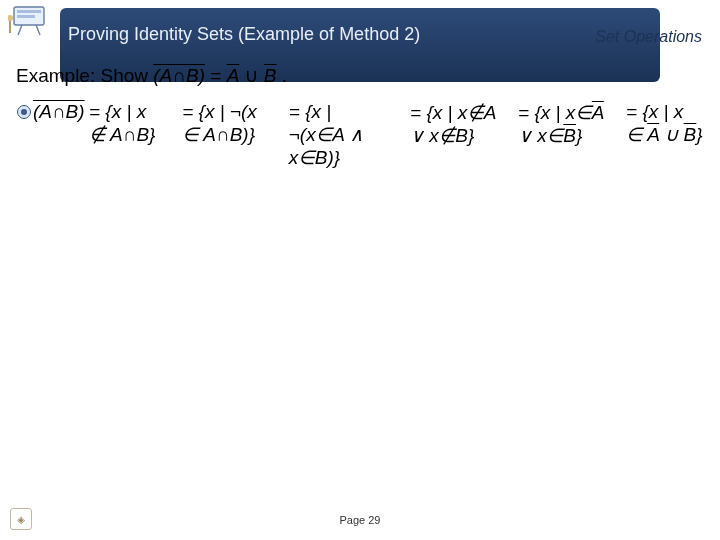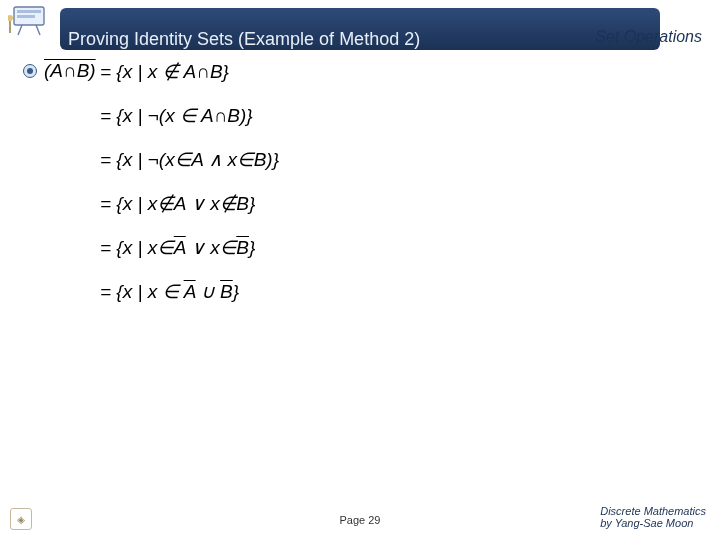--- a/index.html
+++ b/index.html
@@ -1,27 +1,27 @@
 <!DOCTYPE html>
 <html><head>
 <meta charset="utf-8">
 <style>
   html,body{margin:0;padding:0;width:720px;height:540px;background:#fff;font-family:"Trebuchet MS","Verdana",sans-serif;color:#000;overflow:hidden}
   .slide{position:relative;width:720px;height:540px}
-  .titlebar{position:absolute;top:8px;left:60px;right:60px;height:42px;background:linear-gradient(#2d4a78,#1b3255);border-radius:6px;display:flex;align-items:flex-end;padding:0 8px}
+  .titlebar{position:absolute;top:8px;left:60px;right:60px;height:42px;background:linear-gradient(#2d4a78,#1b3255);border-radius:6px;display:flex;align-items:flex-start;padding:16px 8px}
   .titlebar-inner{color:#e8eef8;font-size:18px}
   .corner-icon{position:absolute;top:2px;left:6px;width:48px;height:36px;display:flex;align-items:center;justify-content:center}
   .corner-icon svg{width:44px;height:34px}
   .section-label{position:absolute;top:28px;right:18px;color:#1b3255;font-style:italic;font-size:16px}
   .content{position:absolute;top:58px;left:16px;right:16px;bottom:42px}
   .show-line{font-size:19px;margin:6px 0 14px 0}
   .proof-row{display:flex;align-items:flex-start;font-size:19px;margin:2px 0 2px 0}
   .bullet{width:28px;display:flex;justify-content:center;margin-top:3px}
   .lhs{min-width:56px}
-  .steps{display:flex;flex-direction:column;gap:21px}
+  .steps{display:flex;flex-direction:row;gap:21px}
   .step{font-size:19px;font-style:italic}
   .ov{text-decoration:overline}
   .it{font-style:italic}
   .footer{position:absolute;left:0;right:0;bottom:6px;height:28px;display:flex;align-items:center}
   .footer-logo{position:absolute;left:10px;bottom:4px;width:20px;height:20px;border:1px solid #c7b9a0;border-radius:3px;display:flex;align-items:center;justify-content:center;font-size:10px;color:#9a8860}
   .page-num{margin:8px auto;font-size:11px;color:#333}
   .credit{position:absolute;right:14px;bottom:4px;text-align:left;font-size:11px;color:#1b3255;font-style:italic;line-height:1.15}
   .bullet-ico{width:16px;height:16px}
 </style>
 </head>
@@ -41,20 +41,29 @@
 </div>
 
 <div class="titlebar">
   <span class="titlebar-inner">Proving Identity Sets (Example of Method 2)</span>
 </div>
 
 <div class="section-label">Set Operations</div>
 
 <div class="content">
 
+  <div class="show-line">
+    <span>Example: Show </span>
+    <span class="ov it">(A∩B)</span>
+    <span>=</span>
+    <span class="ov it">A</span>
+    <span> ∪ </span>
+    <span class="ov it">B</span>
+    <span>.</span>
+  </div>
 
   <div class="proof-row">
     <div class="bullet">
       <svg class="bullet-ico" viewBox="0 0 16 16">
         <circle cx="8" cy="8" r="6.5" fill="#d8e6f6" stroke="#3a5a8a" stroke-width="1"></circle>
         <circle cx="8" cy="8" r="3" fill="#3a5a8a"></circle>
       </svg>
     </div>
     <div class="lhs">
       <span class="ov it">(A∩B)</span>
@@ -79,19 +88,15 @@
         <span>= {x | x ∈ </span><span class="ov">A</span><span> ∪ </span><span class="ov">B</span><span>}</span>
       </div>
     </div>
   </div>
 
 </div>
 
 <div class="footer">
   <div class="footer-logo">◈</div>
   <div class="page-num">Page 29</div>
-  <div class="credit">
-    <div>Discrete Mathematics</div>
-    <div>by Yang-Sae Moon</div>
-  </div>
 </div>
 
 </div>
 
 </body></html>

